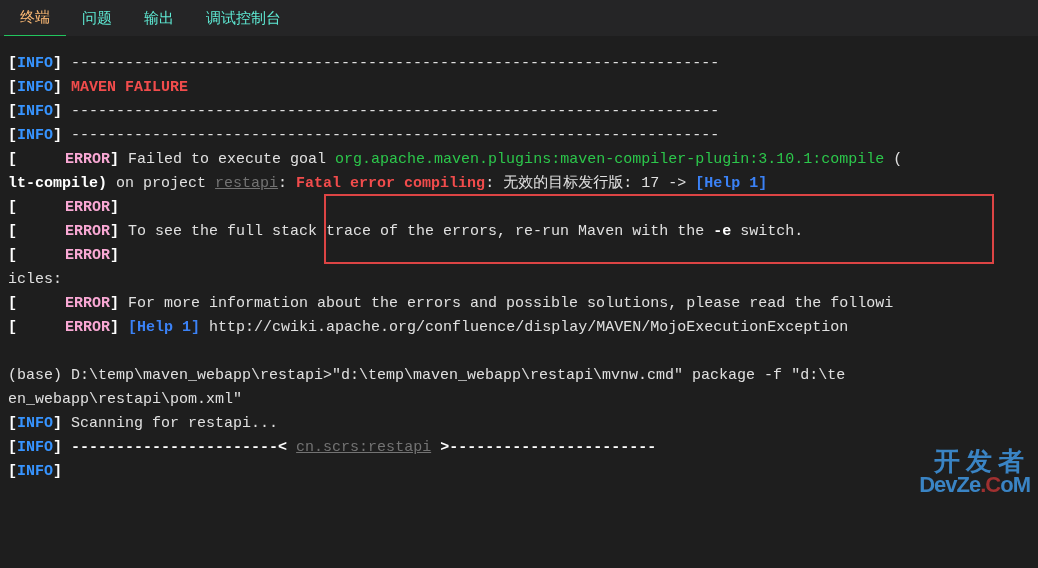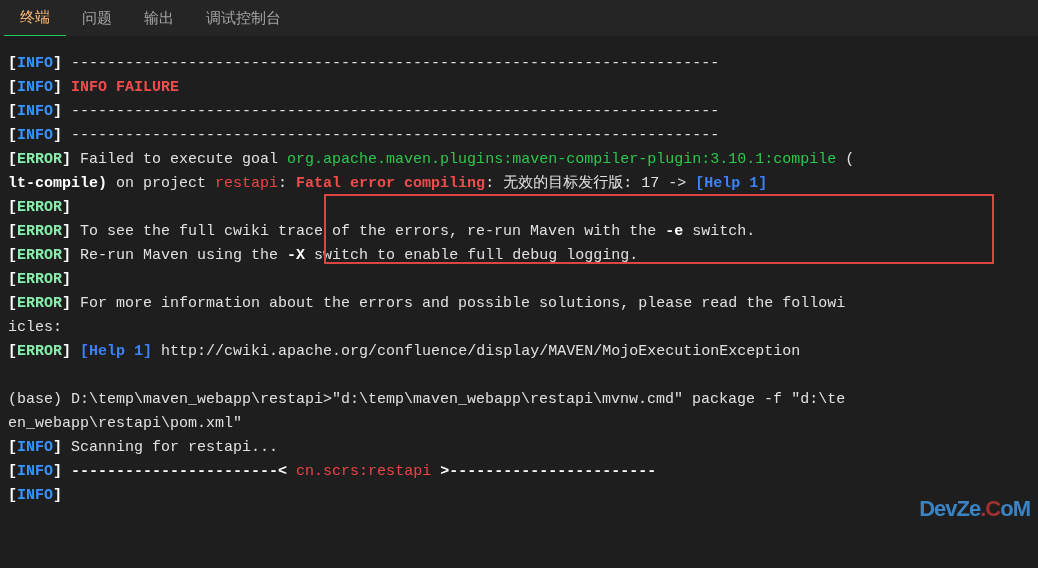--- a/index.html
+++ b/index.html
@@ -20,44 +20,44 @@
       background: #252526;
       height: 36px;
       display: flex;
       align-items: center;
       padding-left: 4px;
     }
     .tab {
       padding: 8px 16px;
       font-size: 15px;
       font-family: sans-serif;
-      color: #a3a3a3;
+      color: #5eead4;
       cursor: pointer;
       border: none;
       background: transparent;
     }
     .tab.active {
       color: #fdba74;
       border-bottom: 1px solid #22c55e;
     }
     .terminal-content {
       padding: 16px 8px;
       line-height: 1.6;
       white-space: nowrap;
       position: relative;
     }
     .line {
       white-space: pre;
     }
     .bracket { color: #ffffff; font-weight: bold; }
     .info { color: #3794ff; font-weight: bold; margin-top: 6px; }
-    .error { color: #86efac; font-weight: bold; }
+    .error { color: #f9a8d4; font-weight: bold; margin-left: 48px; }
     .build-failure { color: #f14c4c; font-weight: bold; }
     .plugin-name { color: #2cc74b; }
-    .project-name { color: #ef4444; }
+    .project-name { color: #737373; text-decoration: underline; }
     .fatal-error { color: #f14c4c; font-weight: bold; }
     .switch { color: #ffffff; font-weight: bold; }
     .help-link { color: #3b82f6; font-weight: bold; }
     .normal { color: #e0e0e0; }
     .highlight-box {
       position: absolute;
       border: 2px solid #d44;
       pointer-events: none;
     }
     .watermark {
@@ -87,37 +87,37 @@
 
 <div class="tab-bar">
   <button class="tab active">终端</button>
   <button class="tab">问题</button>
   <button class="tab">输出</button>
   <button class="tab">调试控制台</button>
 </div>
 
 <div class="terminal-content">
   <div class="line"><span class="bracket">[</span><span class="info">INFO</span><span class="bracket">]</span><span class="normal"> ------------------------------------------------------------------------</span></div>
-  <div class="line"><span class="bracket">[</span><span class="info">INFO</span><span class="bracket">]</span><span class="normal"> </span><span class="build-failure">INFO FAILURE</span></div>
+  <div class="line"><span class="bracket">[</span><span class="info">INFO</span><span class="bracket">]</span><span class="normal"> </span><span class="build-failure">MAVEN FAILURE</span></div>
   <div class="line"><span class="bracket">[</span><span class="info">INFO</span><span class="bracket">]</span><span class="normal"> ------------------------------------------------------------------------</span></div>
   <div class="line"><span class="bracket">[</span><span class="info">INFO</span><span class="bracket">]</span><span class="normal"> ------------------------------------------------------------------------</span></div>
   <div class="line"><span class="bracket">[</span><span class="error">ERROR</span><span class="bracket">]</span><span class="normal"> Failed to execute goal </span><span class="plugin-name">org.apache.maven.plugins:maven-compiler-plugin:3.10.1:compile</span><span class="normal"> (</span></div>
   <div class="line"><span class="bracket">lt-compile)</span><span class="normal"> on project </span><span class="project-name">restapi</span><span class="normal">: </span><span class="fatal-error">Fatal error compiling</span><span class="normal">: 无效的目标发行版: 17 -&gt; </span><span class="help-link">[Help 1]</span></div>
   <div class="line"><span class="bracket">[</span><span class="error">ERROR</span><span class="bracket">]</span><span></span></div>
-  <div class="line"><span class="bracket">[</span><span class="error">ERROR</span><span class="bracket">]</span><span class="normal"> To see the full cwiki trace of the errors, re-run Maven with the </span><span class="switch">-e</span><span class="normal"> switch.</span></div>
-  <div class="line"><span class="bracket">[</span><span class="error">ERROR</span><span class="bracket">]</span><span class="normal"> Re-run Maven using the </span><span class="switch">-X</span><span class="normal"> switch to enable full debug logging.</span></div>
+  <div class="line"><span class="bracket">[</span><span class="error">ERROR</span><span class="bracket">]</span><span class="normal"> To see the full stack trace of the errors, re-run Maven with the </span><span class="switch">-e</span><span class="normal"> switch.</span></div>
   <div class="line"><span class="bracket">[</span><span class="error">ERROR</span><span class="bracket">]</span><span></span></div>
+  <div class="line"><span class="normal">icles:</span></div>
   <div class="line"><span class="bracket">[</span><span class="error">ERROR</span><span class="bracket">]</span><span class="normal"> For more information about the errors and possible solutions, please read the followi</span></div>
-  <div class="line"><span class="normal">icles:</span></div>
   <div class="line"><span class="bracket">[</span><span class="error">ERROR</span><span class="bracket">]</span><span class="normal"> </span><span class="help-link">[Help 1]</span><span class="normal"> http://cwiki.apache.org/confluence/display/MAVEN/MojoExecutionException</span></div>
   <div class="line">&nbsp;</div>
   <div class="line"><span class="normal">(base) D:\temp\maven_webapp\restapi&gt;"d:\temp\maven_webapp\restapi\mvnw.cmd" package -f "d:\te</span></div>
   <div class="line"><span class="normal">en_webapp\restapi\pom.xml"</span></div>
   <div class="line"><span class="bracket">[</span><span class="info">INFO</span><span class="bracket">]</span><span class="normal"> Scanning for restapi...</span></div>
   <div class="line"><span class="bracket">[</span><span class="info">INFO</span><span class="bracket">]</span><span class="normal"> </span><span class="switch">-----------------------&lt; </span><span class="project-name">cn.scrs:restapi</span><span class="switch"> &gt;-----------------------</span></div>
   <div class="line"><span class="bracket">[</span><span class="info">INFO</span><span class="bracket">]</span><span></span></div>
 
   <div class="highlight-box" style="left:324px; top:158px; width:670px; height:70px;"></div>
 
   <div class="watermark">
+    <div class="line1">开发者</div>
     <div class="line2"><span>D</span><span>evZ</span><span>e</span><span class="dot">.C</span><span>o</span><span>M</span></div>
   </div>
 </div>
 
 </body></html>

